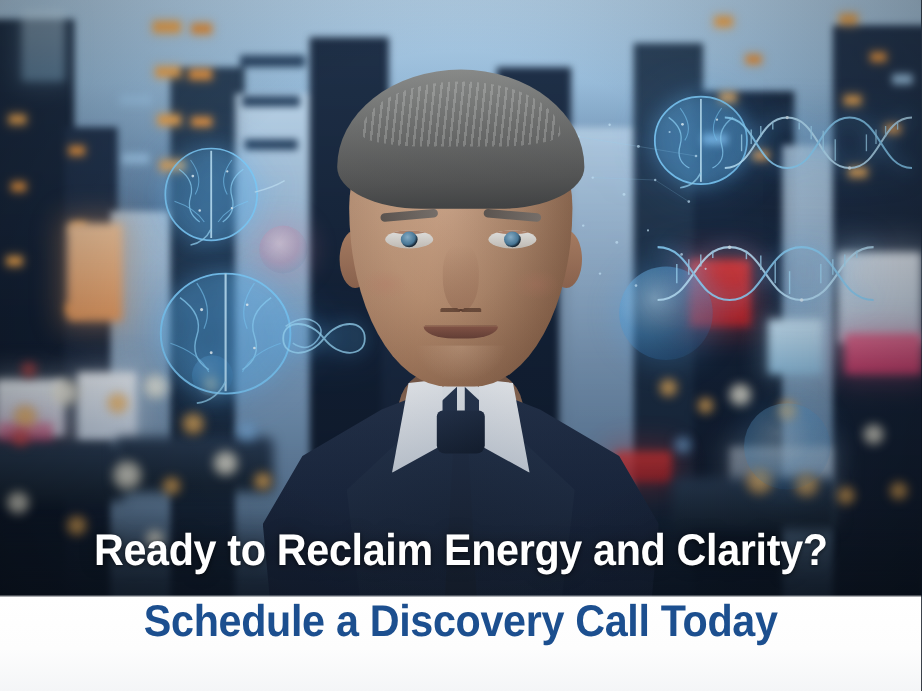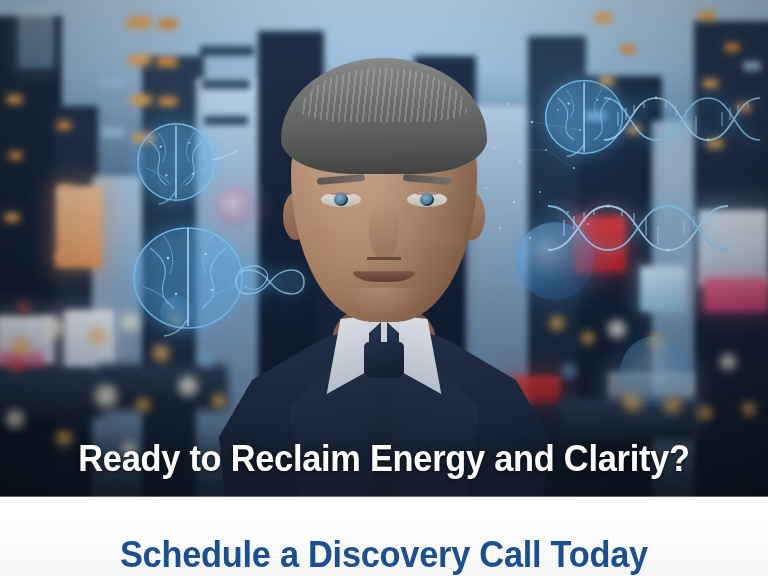--- a/index.html
+++ b/index.html
@@ -145,21 +145,21 @@
     display:flex;align-items:center;justify-content:center;
     color:#ffffff;font-weight:bold;font-size:37px;letter-spacing:-.3px;
     font-family:"Liberation Sans",sans-serif;
     transform:scaleX(.93);
     text-shadow:0 1px 4px rgba(0,0,0,.55),0 0 14px rgba(0,0,0,.35);
     white-space:nowrap;
   }
   .cta-bar{
     position:absolute;left:0;right:0;bottom:0;height:79px;
     background:linear-gradient(180deg,#ffffff 0%,#fdfdfd 55%,#f4f5f7 100%);
-    display:flex;align-items:flex-end;justify-content:center;
+    display:flex;align-items:flex-start;justify-content:center;
   }
   .cta-text{
     color:#1c4f8f;font-weight:bold;font-size:37px;letter-spacing:-.3px;
     font-family:"Liberation Sans",sans-serif;
     transform:scaleX(.93);white-space:nowrap;
   }
   .bar-edge{position:absolute;left:0;right:0;bottom:79px;height:1px;background:rgba(255,255,255,.35);}
 
   .vig{position:absolute;inset:0;pointer-events:none;
     background:radial-gradient(ellipse at 50% 42%,rgba(0,0,0,0) 42%,rgba(0,0,0,.30) 86%,rgba(0,0,0,.46) 100%);}

